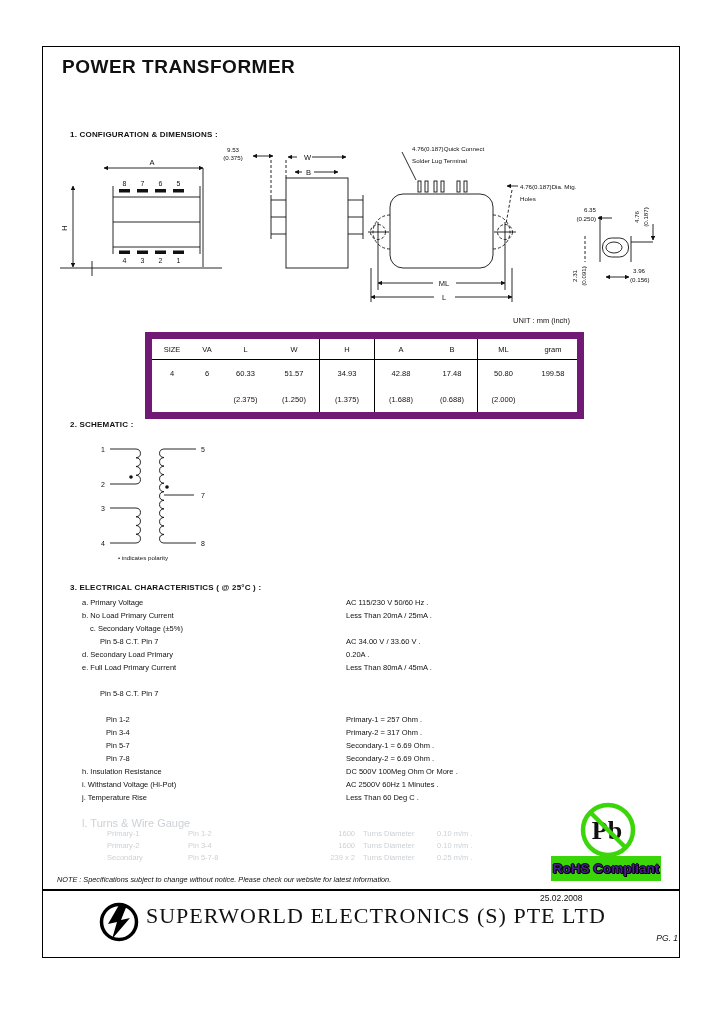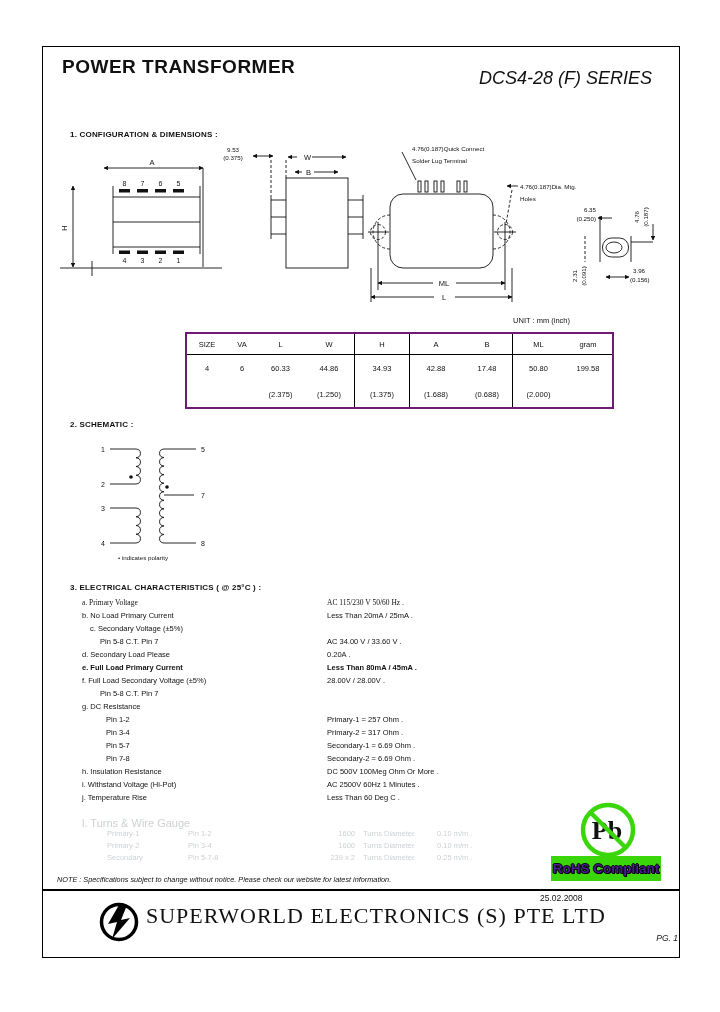--- a/index.html
+++ b/index.html
@@ -12,29 +12,29 @@
   .sec-head{font-size:8px;font-weight:bold;letter-spacing:.2px;}
   svg text{font-family:"Liberation Sans",sans-serif;font-size:7px;fill:#111;}
   svg text.s{font-size:6.2px;}
   svg text.d{font-size:7.5px;}
   svg line,svg path,svg rect.o,svg circle.o,svg ellipse{stroke:#111;stroke-width:.9;fill:none;}
   svg .dash{stroke-dasharray:3 2;}
   svg .fill{fill:#111;stroke:none;}
   .unit-label{left:440px;top:316px;width:130px;text-align:right;font-size:7.5px;}
   #dims-table{left:145px;top:332px;width:425px;display:grid;
      grid-template-columns:40px 30px 47px 50px 55px 53px 50px 52px 48px;
-     grid-template-rows:21px 26px 26px;border:2px solid #701a75;box-sizing:content-box;margin-left:40px;}
+     grid-template-rows:21px 26px 26px;border:7px solid #701a75;box-sizing:content-box;}
   .tcell{display:flex;align-items:center;justify-content:center;font-size:7.5px;}
   .tcell.bl{border-left:1px solid #000;}
   .tcell.hb{border-bottom:1px solid #000;}
   .erow{height:13px;font-size:7.5px;white-space:nowrap;}
   .erow .lab{position:absolute;left:82px;}
   .erow.ind1 .lab{left:100px;}
   .erow.ind2 .lab{left:106px;}
-  .erow .val{position:absolute;left:327px;}
+  .erow .val{position:absolute;left:346px;}
   .faded{color:#cdd1d5;}
   .frow{height:12px;font-size:7.5px;white-space:nowrap;}
   .frow .c1{position:absolute;left:107px;}
   .frow .c2{position:absolute;left:188px;}
   .frow .c3{position:absolute;left:315px;width:40px;text-align:right;}
   .frow .c4{position:absolute;left:363px;}
   .frow .c5{position:absolute;left:437px;}
   .note-line{left:57px;top:875px;font-size:7.3px;font-style:italic;}
   #footer-rule{left:42px;top:889px;width:637px;height:2px;background:#000;}
   .date{left:540px;top:893px;width:140px;font-size:8.5px;}
@@ -45,21 +45,20 @@
      justify-content:center;font-size:13.5px;font-weight:bold;color:#4c1d95;
      text-shadow:1px 0 #000,-1px 0 #000,0 1px #000,0 -1px #000,1px 1px #000;}
 </style>
 </head>
 <body>
 
 <div id="page">
   <div class="abs" id="border-frame"></div>
 
   <div class="abs doc-title">POWER TRANSFORMER</div>
-  <div class="abs series">DCS4-28 (F) SERIES</div>
 
   <div class="abs sec-head" style="left:70px;top:130px;">1. CONFIGURATION &amp; DIMENSIONS :</div>
 
   <svg class="abs" style="left:55px;top:138px;" width="625" height="175" viewBox="55 138 625 175">
     <defs>
       <marker id="arr" viewBox="0 0 10 10" refX="9" refY="5" markerWidth="5" markerHeight="5" orient="auto-start-reverse">
         <path d="M0,0 L10,5 L0,10 z" style="fill:#111;stroke:none;"></path>
       </marker>
     </defs>
 
@@ -182,21 +181,21 @@
     <div class="tcell hb">W</div>
     <div class="tcell hb bl">H</div>
     <div class="tcell hb bl">A</div>
     <div class="tcell hb">B</div>
     <div class="tcell hb bl">ML</div>
     <div class="tcell hb">gram</div>
 
     <div class="tcell">4</div>
     <div class="tcell">6</div>
     <div class="tcell">60.33</div>
-    <div class="tcell">44.86</div>
+    <div class="tcell">51.57</div>
     <div class="tcell bl">34.93</div>
     <div class="tcell bl">42.88</div>
     <div class="tcell">17.48</div>
     <div class="tcell bl">50.80</div>
     <div class="tcell">199.58</div>
 
     <div class="tcell"></div>
     <div class="tcell"></div>
     <div class="tcell">(2.375)</div>
     <div class="tcell">(1.250)</div>
@@ -227,54 +226,46 @@
     <path d="M136,449 a5,4.4 0 0 1 0,8.75 a5,4.4 0 0 1 0,8.75 a5,4.4 0 0 1 0,8.75 a5,4.4 0 0 1 0,8.75"></path>
     <path d="M136,508 a5,4.4 0 0 1 0,8.75 a5,4.4 0 0 1 0,8.75 a5,4.4 0 0 1 0,8.75 a5,4.4 0 0 1 0,8.75"></path>
     <path d="M164,449 a5,4.3 0 0 0 0,8.55 a5,4.3 0 0 0 0,8.55 a5,4.3 0 0 0 0,8.55 a5,4.3 0 0 0 0,8.55 a5,4.3 0 0 0 0,8.55 a5,4.3 0 0 0 0,8.55 a5,4.3 0 0 0 0,8.55 a5,4.3 0 0 0 0,8.55 a5,4.3 0 0 0 0,8.55 a5,4.3 0 0 0 0,8.55 a5,4.3 0 0 0 0,8.55"></path>
     <circle class="fill" cx="131" cy="477" r="1.8"></circle>
     <circle class="fill" cx="167" cy="487" r="1.8"></circle>
     <text class="s" x="118" y="560">•  indicates polarity</text>
   </svg>
 
   <div class="abs sec-head" style="left:70px;top:583px;">3. ELECTRICAL CHARACTERISTICS ( @ 25°C ) :</div>
 
-  <div class="abs erow" style="left:0;top:598px;width:720px;font-family:Liberation Serif, serif;">
+  <div class="abs erow" style="left:0;top:598px;width:720px;">
       <span class="lab">a. Primary  Voltage</span>
       <span class="val">AC  115/230  V  50/60  Hz .</span>
     </div>
   <div class="abs erow" style="left:0;top:611px;width:720px;">
       <span class="lab">b. No Load  Primary  Current</span>
       <span class="val">Less  Than  20mA / 25mA .</span>
     </div>
   <div class="abs erow" style="left:8px;top:624px;width:612px;">
       <span class="lab">c. Secondary  Voltage  (±5%)</span>
       <span class="val"></span>
     </div>
   <div class="abs erow ind1" style="left:0;top:637px;width:720px;">
       <span class="lab">Pin  5-8  C.T.  Pin  7</span>
       <span class="val">AC  34.00  V  /  33.60  V .</span>
     </div>
   <div class="abs erow" style="left:0;top:650px;width:720px;">
-      <span class="lab">d. Secondary  Load  Please</span>
+      <span class="lab">d. Secondary  Load  Primary</span>
       <span class="val">0.20A .</span>
     </div>
-  <div class="abs erow" style="left:0;top:663px;width:661px;font-weight:bold;">
+  <div class="abs erow" style="left:0;top:663px;width:661px;">
       <span class="lab">e. Full  Load  Primary  Current</span>
       <span class="val">Less  Than  80mA / 45mA .</span>
     </div>
-  <div class="abs erow" style="left:0;top:676px;width:720px;">
-      <span class="lab">f. Full  Load  Secondary  Voltage (±5%)</span>
-      <span class="val">28.00V / 28.00V .</span>
-    </div>
   <div class="abs erow ind1" style="left:0;top:689px;width:720px;">
       <span class="lab">Pin  5-8  C.T.  Pin  7</span>
-      <span class="val"></span>
-    </div>
-  <div class="abs erow" style="left:0;top:702px;width:720px;">
-      <span class="lab">g. DC  Resistance</span>
       <span class="val"></span>
     </div>
   <div class="abs erow ind2" style="left:0;top:715px;width:720px;">
       <span class="lab">Pin  1-2</span>
       <span class="val">Primary-1 =  257 Ohm .</span>
     </div>
   <div class="abs erow ind2" style="left:0;top:728px;width:720px;">
       <span class="lab">Pin  3-4</span>
       <span class="val">Primary-2 =  317 Ohm .</span>
     </div>

